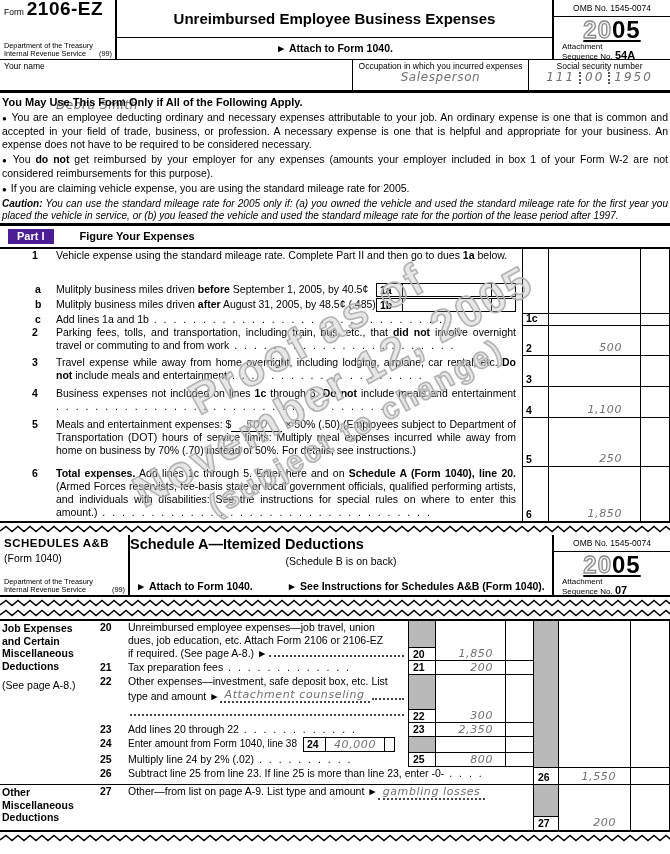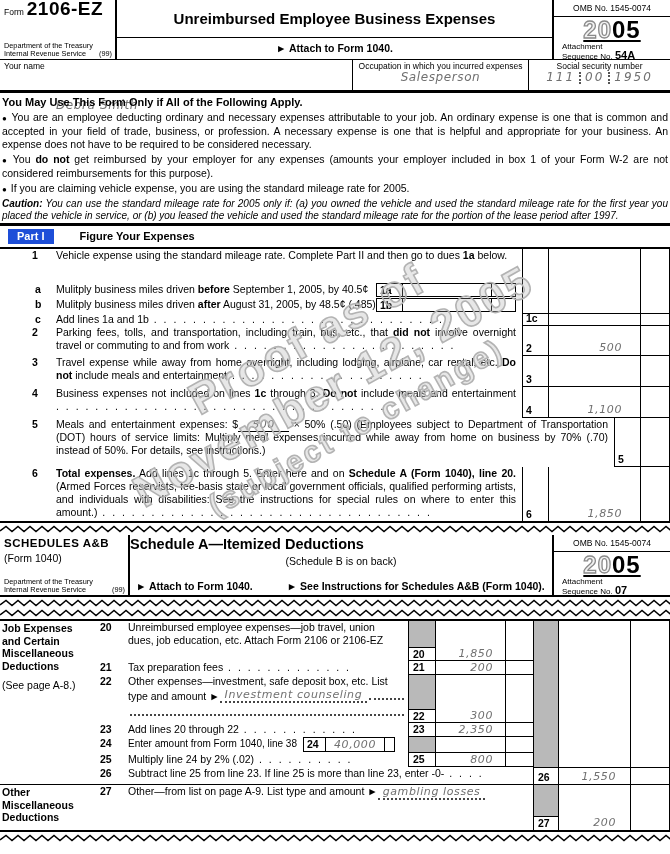--- a/index.html
+++ b/index.html
@@ -36,21 +36,21 @@
   .ssn-vals{display:flex;align-items:center;justify-content:center;gap:4px;font-size:12px;letter-spacing:2px;}
   .ssn-div{border-left:2px dotted #555;height:12px;display:inline-block;}
   
   .elig{padding:3px 2px 0 2px;border-bottom:3px solid #000;height:133px;overflow:hidden;}
   .elig-head{font-weight:bold;font-size:11px;margin-bottom:2px;}
   .bullet{text-align:justify;margin-bottom:2px;}
   .mark{font-size:8px;padding-right:4px;}
   .caution{font-size:10px;line-height:12px;text-align:justify;margin-top:1px;}
   
   .p1bar{display:flex;align-items:center;padding:3px 0 3px 8px;border-bottom:2px solid #000;}
-  .p1label{background:#1d4ed8;color:#fff;font-weight:bold;font-size:11px;padding:1px 9px;}
+  .p1label{background:#4c1d95;color:#fff;font-weight:bold;font-size:11px;padding:1px 9px;}
   .p1head{font-weight:bold;font-size:11px;margin-left:26px;}
   
   .p1r{display:flex;align-items:stretch;}
   .p1num{width:56px;padding-left:32px;font-weight:bold;flex:none;}
   .p1num.sub{padding-left:35px;font-weight:bold;}
   .p1desc{flex:1;text-align:justify;padding-right:6px;overflow:hidden;}
   .p1desc.fx{display:flex;text-align:left;}
   .p1box{width:26px;border-left:1.5px solid #000;font-weight:bold;display:flex;align-items:flex-end;padding:0 0 0 3px;flex:none;}
   .p1amt{width:92px;border-left:1px solid #000;display:flex;align-items:flex-end;justify-content:flex-end;padding:0 18px 1px 0;flex:none;font-size:11px;}
   .p1cents{width:30px;border-left:1px solid #000;border-right:1.5px solid #000;flex:none;}
@@ -256,20 +256,23 @@
       <div class="p1box">4</div>
       <div class="p1amt">
           <span class="hw">1,100</span>
         </div>
       <div class="p1cents"></div>
     </div>
     <div class="p1r h49 bb">
       <div class="p1num">5</div>
       <div class="p1desc"><span>Meals and entertainment expenses: $</span><span class="hw u5">500</span><span> × 50% (.50) (Employees subject to Department of Transportation (DOT) hours of service limits: Multiply meal expenses incurred while away from home on business by 70% (.70) instead of 50%. For details, see instructions.)</span></div>
       <div class="p1box">5</div>
+      <div class="p1amt">
+          <span class="hw">250</span>
+        </div>
       <div class="p1cents"></div>
     </div>
     <div class="p1r h54">
       <div class="p1num">6</div>
       <div class="p1desc"><span class="sb">Total expenses.</span><span> Add lines 1c through 5. Enter here and on </span><span class="sb">Schedule A (Form 1040), line 20.</span><span> (Armed Forces reservists, fee-basis state or local government officials, qualified performing artists, and individuals with disabilities: See the instructions for special rules on where to enter this amount.)</span><span class="ld"> . . . . . . . . . . . . . . . . . . . . . . . . . . . . . . . . . .</span></div>
       <div class="p1box">6</div>
       <div class="p1amt">
           <span class="hw">1,850</span>
         </div>
       <div class="p1cents"></div>
@@ -323,20 +326,24 @@
         <div>Job Expenses and Certain Miscellaneous Deductions</div>
         <div class="note">(See page A-8.)</div>
       </div>
       <div class="arows">
 
         <div class="ar ah40 ibb">
           <div class="anum">20</div>
           <div class="adesc">
             <div>Unreimbursed employee expenses—job travel, union</div>
             <div>dues, job education, etc. Attach Form 2106 or 2106-EZ</div>
+            <div class="fxl">
+                <span>if required. (See page A-8.) ►</span>
+                <span class="dotfill"></span>
+              </div>
           </div>
           <div class="abox">
               <div class="nbx">20</div>
             </div>
           <div class="aamt">
               <span class="hw">1,850</span>
             </div>
           <div class="acent"></div>
           <div class="astrip"></div>
           <div class="abig"></div>
@@ -357,21 +364,21 @@
           <div class="abig"></div>
           <div class="acent2"></div>
         </div>
 
         <div class="ar ah48 ibb">
           <div class="anum">22</div>
           <div class="adesc" style="display:flex;flex-direction:column">
             <div>Other expenses—investment, safe deposit box, etc. List</div>
             <div class="fxl">
                 <span>type and amount ►</span>
-                <span class="hw ondots">Investment counseling</span>
+                <span class="hw ondots">Attachment counseling</span>
                 <span class="dotfill"></span>
               </div>
             <div class="fxl" style="margin-top:auto;margin-bottom:4px">
                 <span class="dotfill"></span>
               </div>
           </div>
           <div class="abox">
               <div class="nbx">22</div>
             </div>
           <div class="aamt">

